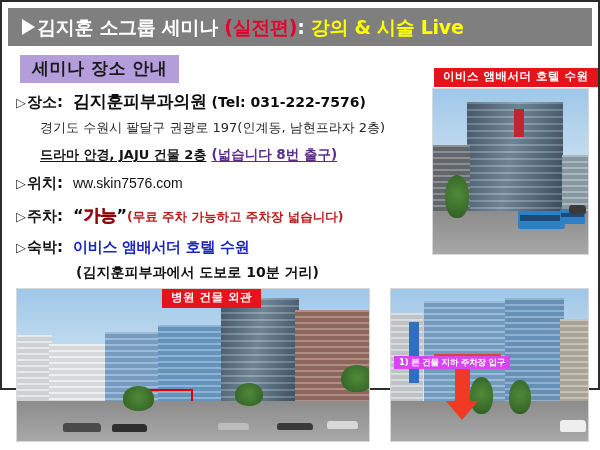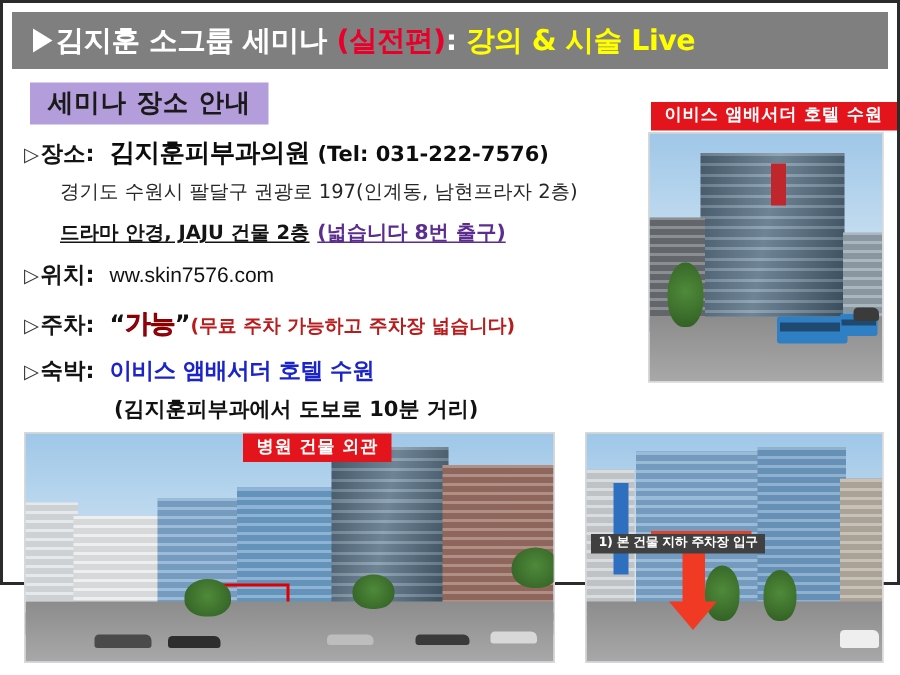--- a/index.html
+++ b/index.html
@@ -93,21 +93,21 @@
       background:rgba(20,30,45,.55);}
   .car{position:absolute;border-radius:3px 4px 2px 2px;}
   .tree{position:absolute;background:radial-gradient(circle at 50% 45%,#4f8a3a,#2f5c22);
         border-radius:50% 50% 45% 45%;}
   .sign{position:absolute;}
   .hotel-logo{position:absolute;background:#c0272d;}
 
   .redbox{position:absolute;border:2px solid #e00000;}
 
   
-  .anno{position:absolute;left:3px;top:44%;background:#404040;color:#fff;
+  .anno{position:absolute;left:3px;top:44%;background:#d946ef;color:#fff;
         font-size:8.5px;font-weight:bold;padding:2px 5px;white-space:nowrap;
         letter-spacing:-0.2px;z-index:4;line-height:1.1;}
   .arrow-stem{position:absolute;left:64px;top:47%;width:15px;height:28%;
               background:#f03a24;z-index:3;}
   .arrow-head{position:absolute;left:55px;top:74%;width:0;height:0;
               border-left:16px solid transparent;border-right:16px solid transparent;
               border-top:19px solid #f03a24;z-index:3;}
 </style>
 </head>
 <body>

